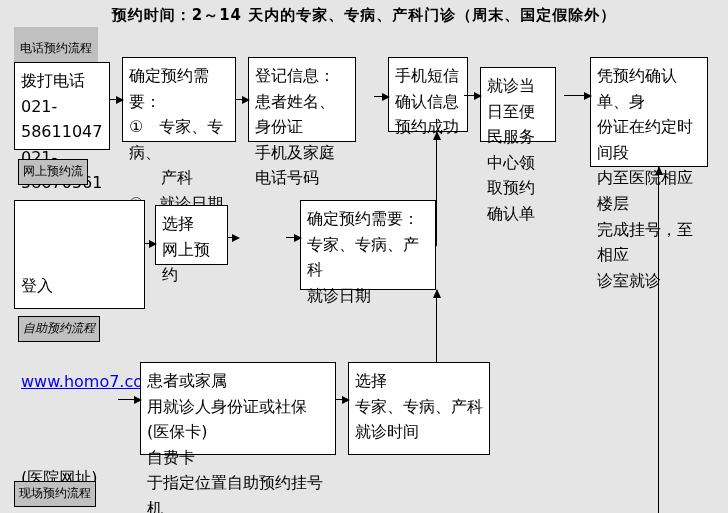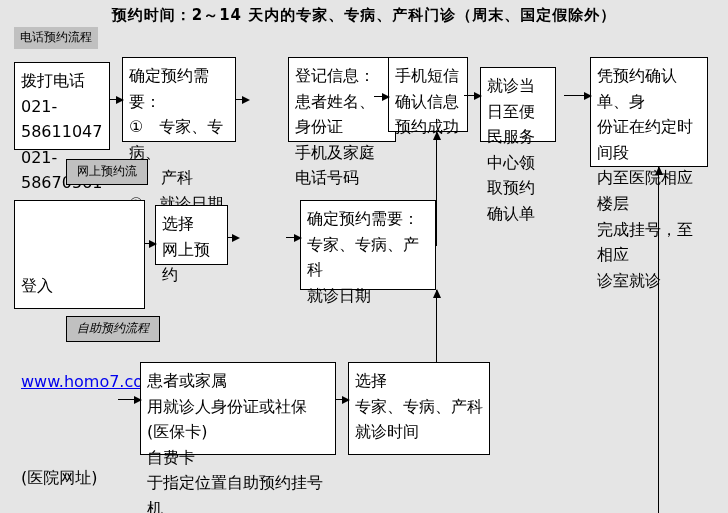--- a/index.html
+++ b/index.html
@@ -1,21 +1,21 @@
 <!DOCTYPE html>
 <html><head>
 <meta charset="utf-8">
 <style>
   * { margin:0; padding:0; box-sizing:border-box; }
   html,body { background:#fff; }
   body { font-family:"DejaVu Sans","Liberation Sans",sans-serif; color:#000; }
   #canvas { position:relative; width:728px; height:513px; background:#e5e5e5; overflow:hidden; font-size:12px; }
   .title { position:absolute; top:6px; left:0; width:100%; text-align:center; font-weight:bold; font-size:15px; letter-spacing:1px; }
-  .flow-label { position:absolute; background:#c0c0c0; padding:3px 6px; font-size:12px; line-height:1.3; }
-  .flow-label.bordered { border:1px solid #000; padding:4px 10px;margin-left:48px; }
+  .flow-label { position:absolute; background:#c0c0c0; padding:14px 6px; font-size:12px; line-height:1.3; }
+  .flow-label.bordered { border:1px solid #000; padding:4px 4px; }
   .box { position:absolute; border:1px solid #000; background:#fff; padding:5px 6px;
          white-space:pre-wrap; line-height:1.6; font-size:16px; }
   .harrow { position:absolute; height:0; border-top:1px solid #000; }
   .harrow::after { content:""; position:absolute; right:-2px; top:-4px; width:0; height:0;
                    border-top:4px solid transparent; border-bottom:4px solid transparent; border-left:8px solid #000; }
   .varrow { position:absolute; width:0; border-left:1px solid #000; }
   .varrow::after { content:""; position:absolute; left:-4px; top:-1px; width:0; height:0;
                    border-left:4px solid transparent; border-right:4px solid transparent; border-bottom:9px solid #000; }
   .url { color:#0000ee; text-decoration:underline; display:block; cursor:pointer; }
   .blk { display:block; }
@@ -30,21 +30,21 @@
   <div class="flow-label" style="left:14px; top:27px;">电话预约流程</div>
 
   <div class="box" style="left:14px;  top:62px; width:96px;  height:88px;">拨打电话
 021-58611047
 021-58670561
 转 491</div>
   <div class="box" style="left:122px; top:57px; width:114px; height:85px;">确定预约需要：
 ①　专家、专病、
 　　产科
 ②　就诊日期</div>
-  <div class="box" style="left:248px; top:57px; width:108px; height:85px;margin-left:40px;">登记信息：
+  <div class="box" style="left:248px; top:57px; width:108px; height:85px;">登记信息：
 患者姓名、
 身份证
 手机及家庭电话号码</div>
   <div class="box" style="left:388px; top:57px; width:80px;  height:75px;">手机短信
 确认信息
 预约成功</div>
   <div class="box" style="left:480px; top:67px; width:76px;  height:75px;">就诊当日至便
 民服务中心领
 取预约确认单</div>
   <div class="box" style="left:590px; top:57px; width:118px; height:110px;">凭预约确认单、身
@@ -89,14 +89,15 @@
 用就诊人身份证或社保(医保卡)
 自费卡
 于指定位置自助预约挂号机</div>
   <div class="box" style="left:348px; top:362px; width:142px; height:93px;">选择
 专家、专病、产科
 就诊时间</div>
 
   <div class="harrow" style="left:118px; top:399px; width:22px;"></div>
   <div class="harrow" style="left:336px; top:399px; width:12px;"></div>
 
+  <div class="flow-label bordered" style="left:14px; top:481px;">现场预约流程</div>
 
 </div>
 
 </body></html>

